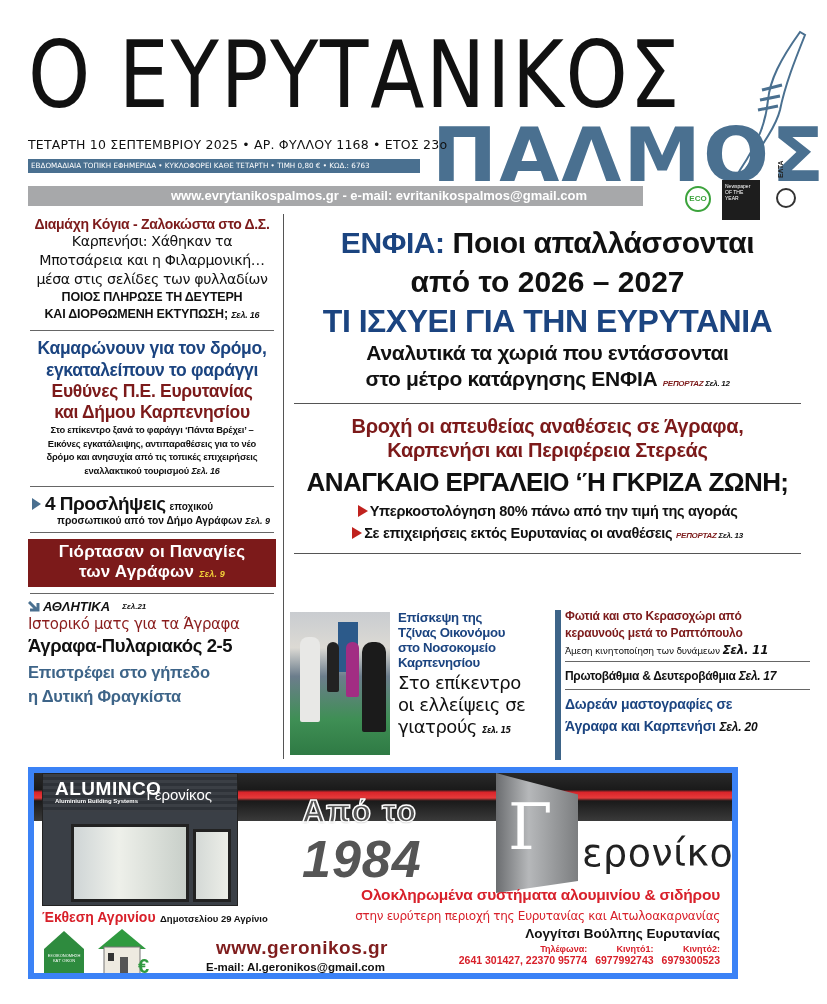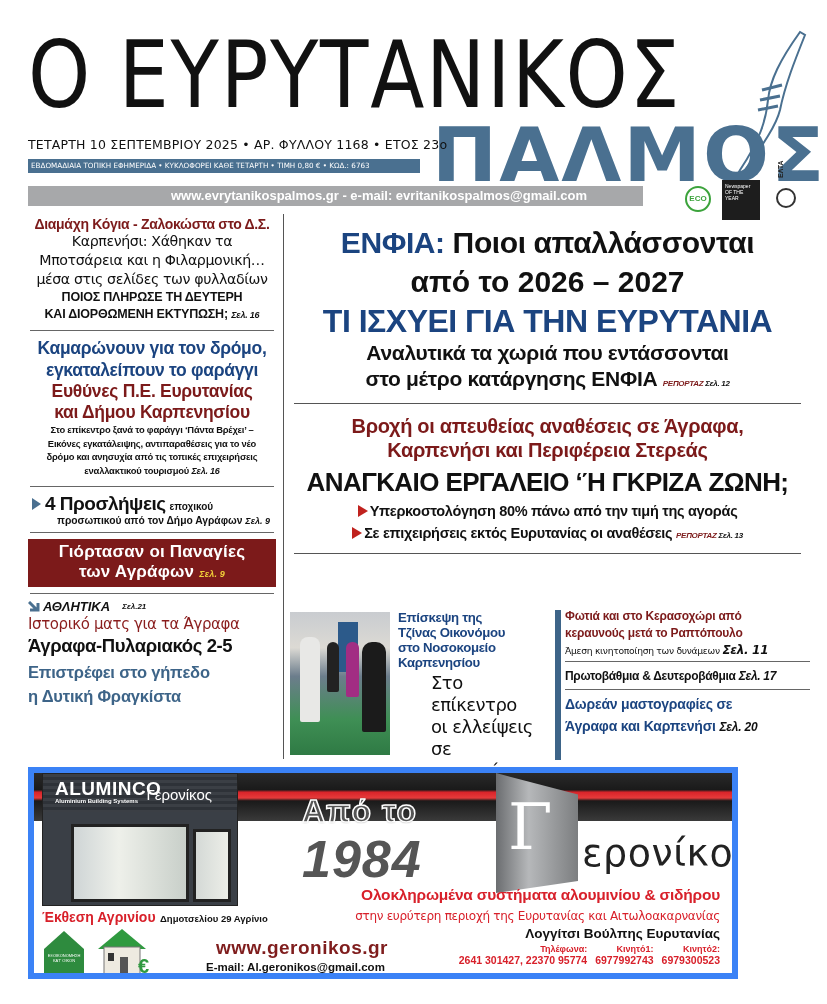--- a/index.html
+++ b/index.html
@@ -76,21 +76,21 @@
 
   
   .photo { left: 290px; top: 612px; width: 100px; height: 143px; background: linear-gradient(180deg, #c9ccd0 0%, #dcdad4 25%, #6c7d8c 45%, #3f8f55 75%, #2f7a44 100%); overflow: hidden; }
   .photo .p1 { position: absolute; left: 10px; top: 25px; width: 20px; height: 85px; background: #e8e8e6; border-radius: 8px 8px 2px 2px; }
   .photo .p2 { position: absolute; left: 37px; top: 30px; width: 12px; height: 50px; background: #222; border-radius: 6px 6px 2px 2px; }
   .photo .p3 { position: absolute; left: 56px; top: 30px; width: 13px; height: 55px; background: #a22d83; border-radius: 6px 6px 2px 2px; }
   .photo .p4 { position: absolute; left: 72px; top: 30px; width: 24px; height: 90px; background: #1b1b1b; border-radius: 10px 10px 2px 2px; }
   .photo .door { position: absolute; left: 48px; top: 10px; width: 20px; height: 50px; background: #2c5a8a; }
   .photo-text { left: 398px; top: 610px; width: 150px; }
   .photo-text .kick { font-size: 13.2px; font-weight: bold; color: #1b4480; line-height: 15px; letter-spacing: -0.3px; }
-  .photo-text .big { font-family: "DejaVu Sans", sans-serif; font-size: 18px; line-height: 22px; color: #111; letter-spacing: -0.5px; margin-top: 2px; margin-left: 33px; }
+  .photo-text .big { font-family: "DejaVu Sans", sans-serif; font-size: 18px; line-height: 22px; color: #111; letter-spacing: -0.5px; margin-top: 2px; }
   .photo-text .pg { font-size: 8px; }
 
   
   .briefs-bar { left: 555px; top: 610px; width: 6px; height: 150px; background: #3d6488; }
   .briefs { left: 565px; top: 608px; width: 245px; }
   .brief1 .h { font-size: 12px; font-weight: bold; color: #7c1a1a; line-height: 17px; letter-spacing: -0.2px; }
   .brief1 .sub { font-family: "DejaVu Sans", sans-serif; font-size: 9.2px; line-height: 16px; letter-spacing: -0.3px; }
   .brief-hr { border-top: 1px solid #666; margin: 2px 0 3px; }
   .brief2 { font-size: 12px; font-weight: bold; line-height: 22px; letter-spacing: -0.3px; }
   .brief3 { font-size: 14px; font-weight: bold; color: #1b4480; line-height: 22px; letter-spacing: -0.2px; }

